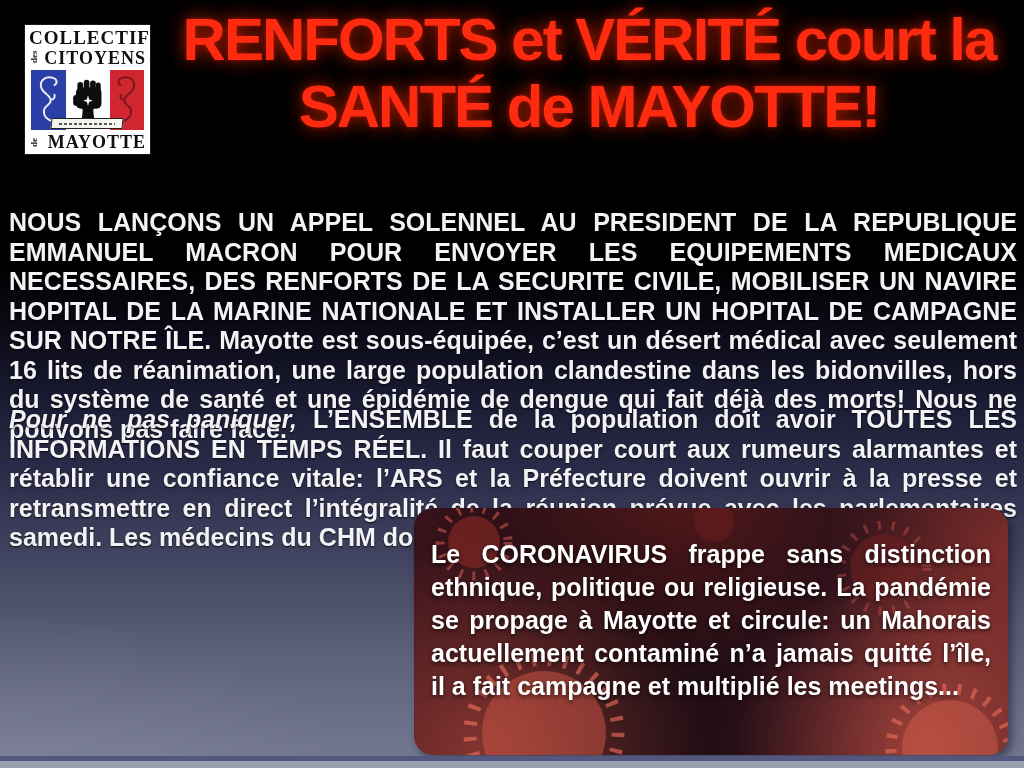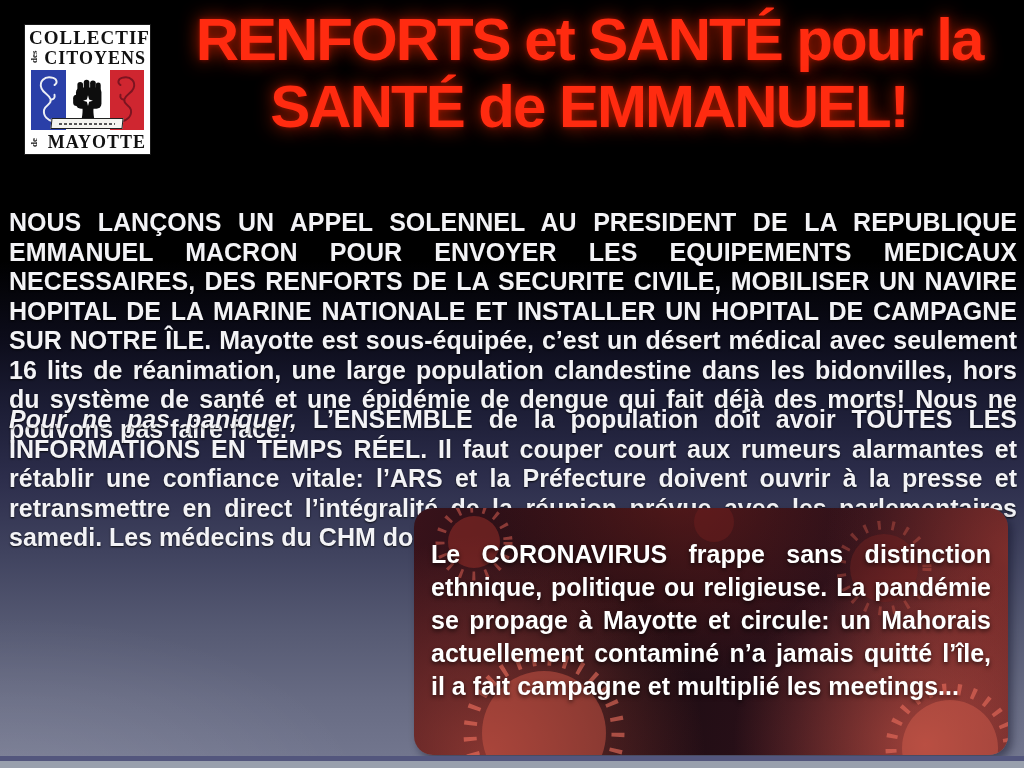--- a/index.html
+++ b/index.html
@@ -131,22 +131,22 @@
           <i></i>
         </div>
     </div>
     <div class="logo-row4">
       <span class="logo-side">de</span>
       <span class="logo-big">MAYOTTE</span>
     </div>
   </div>
 
   <div class="title">
-    <div>RENFORTS et SANTÉ pour la</div>
-    <div>SANTÉ de EMMANUEL!</div>
+    <div>RENFORTS et VÉRITÉ court la</div>
+    <div>SANTÉ de MAYOTTE!</div>
   </div>
 
   <p class="para para1"><span>NOUS LANÇONS UN APPEL SOLENNEL AU PRESIDENT DE LA REPUBLIQUE EMMANUEL MACRON POUR ENVOYER LES EQUIPEMENTS MEDICAUX NECESSAIRES, DES RENFORTS DE LA SECURITE CIVILE, MOBILISER UN NAVIRE HOPITAL DE LA MARINE NATIONALE ET INSTALLER UN HOPITAL DE CAMPAGNE SUR NOTRE ÎLE.</span><span> Mayotte est sous-équipée, c’est un désert médical avec seulement 16 lits de réanimation, une large population clandestine dans les bidonvilles, hors du système de santé et une épidémie de dengue qui fait déjà des morts! Nous ne pouvons pas faire face.</span></p>
 
   <p class="para para2"><span class="lead-italic">Pour ne pas paniquer,</span><span> L’ENSEMBLE de la population doit avoir TOUTES LES INFORMATIONS EN TEMPS RÉEL. Il faut couper court aux rumeurs alarmantes et rétablir une confiance vitale: l’ARS et la Préfecture doivent ouvrir à la presse et retransmettre en direct l’intégralité de la réunion prévue avec les parlementaires samedi. Les médecins du CHM doivent communiquer.</span></p>
 
 
   <div class="virus-box">
     <svg class="virus-deco" width="594" height="247" viewBox="0 0 594 247">
       <g fill="none">

